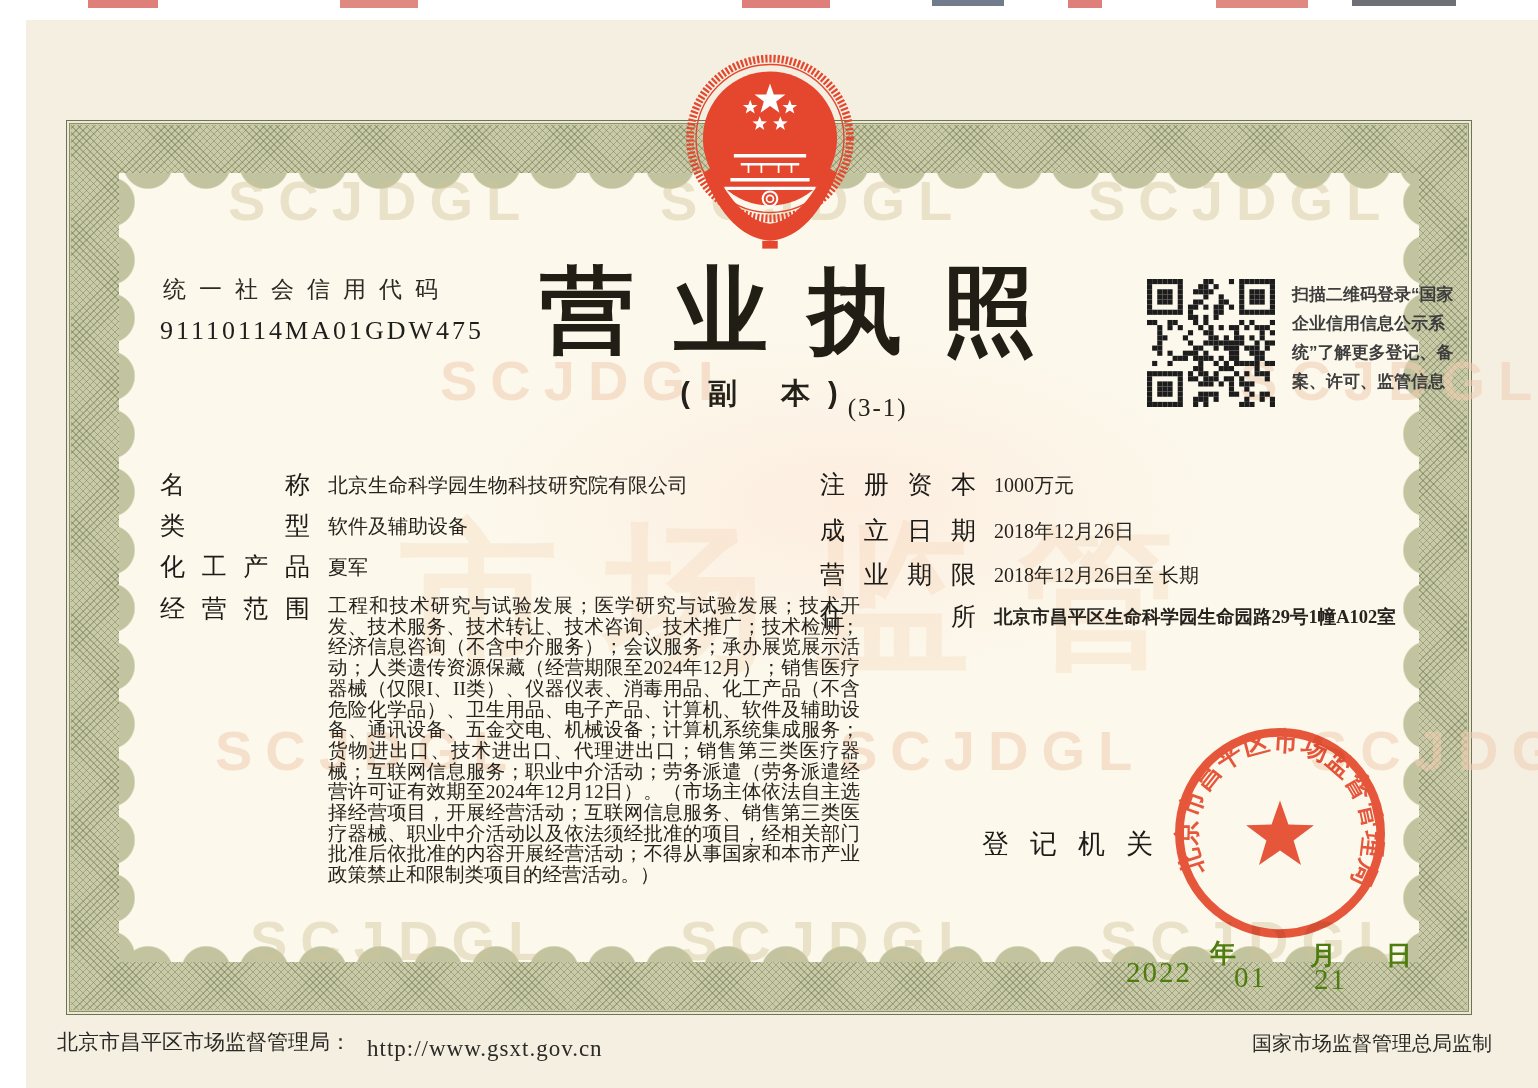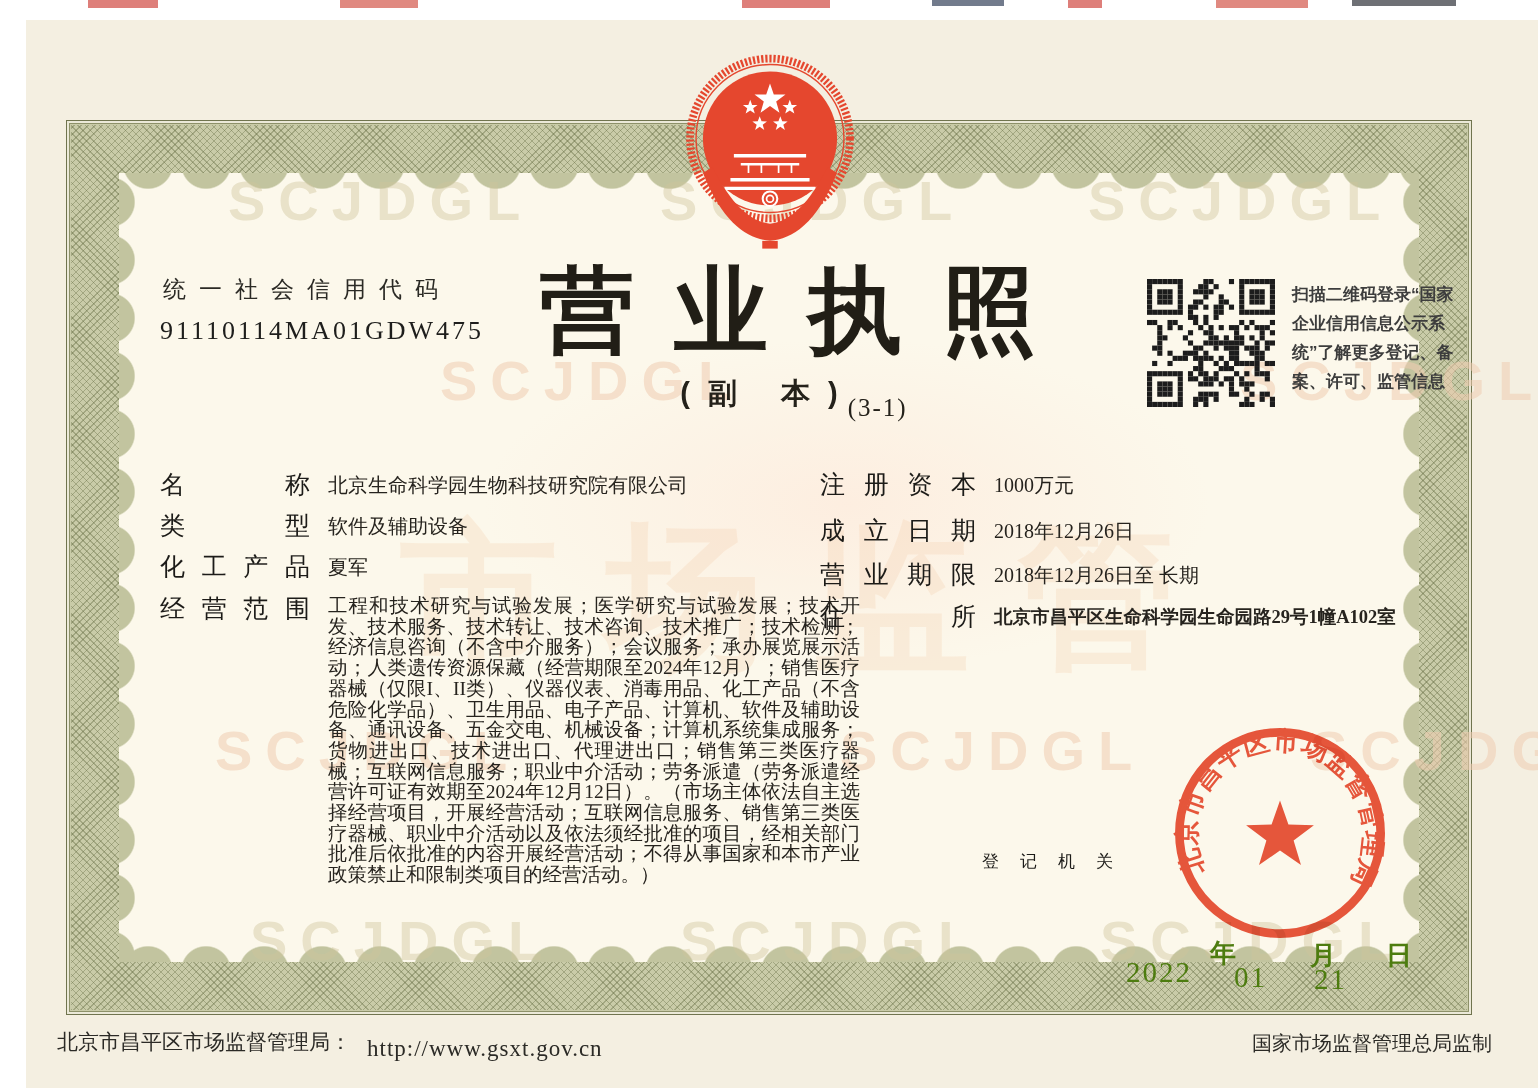--- a/index.html
+++ b/index.html
@@ -51,21 +51,21 @@
   .qr-box{left:1147px;top:279px;width:128px;height:128px;}
   .qr-caption{left:1292px;top:280px;width:172px;font-size:17px;line-height:29px;
               color:#3d3d3d;font-weight:600;font-family:"Liberation Sans",sans-serif;}
   .row{position:absolute;}
   .jlabel{display:inline-block;width:150px;text-align:justify;text-align-last:justify;
           text-justify:inter-character;font-size:25px;color:#1c1b18;vertical-align:top;}
   .jlabel.r{width:156px;}
   .fval{display:inline-block;font-size:20px;color:#26231e;margin-left:14px;vertical-align:top;padding-top:4px;}
   .scope{width:532px;font-size:19.5px;line-height:20.7px;text-align:justify;text-justify:inter-ideograph;}
   .addr{font-size:18.5px;font-weight:bold;}
-  .reg-label{left:982px;top:826px;font-size:17px;letter-spacing:21px;color:#1c1b18;margin-top:24px;}
+  .reg-label{left:982px;top:826px;font-size:27px;letter-spacing:21px;color:#1c1b18;}
   .seal{left:1165px;top:718px;width:230px;height:230px;mix-blend-mode:multiply;opacity:.93;}
   .date-row{left:1118px;top:930px;width:310px;height:64px;color:#4d7c0f;}
   .date-row span{position:absolute;}
   .du{font-size:26px;font-weight:600;}
   .dn{font-size:29px;letter-spacing:2px;}
   .d-year{left:8px;top:26px;}
   .u-year{left:92px;top:6px;}
   .d-month{left:116px;top:31px;}
   .u-month{left:192px;top:8px;}
   .d-day{left:196px;top:33px;}

